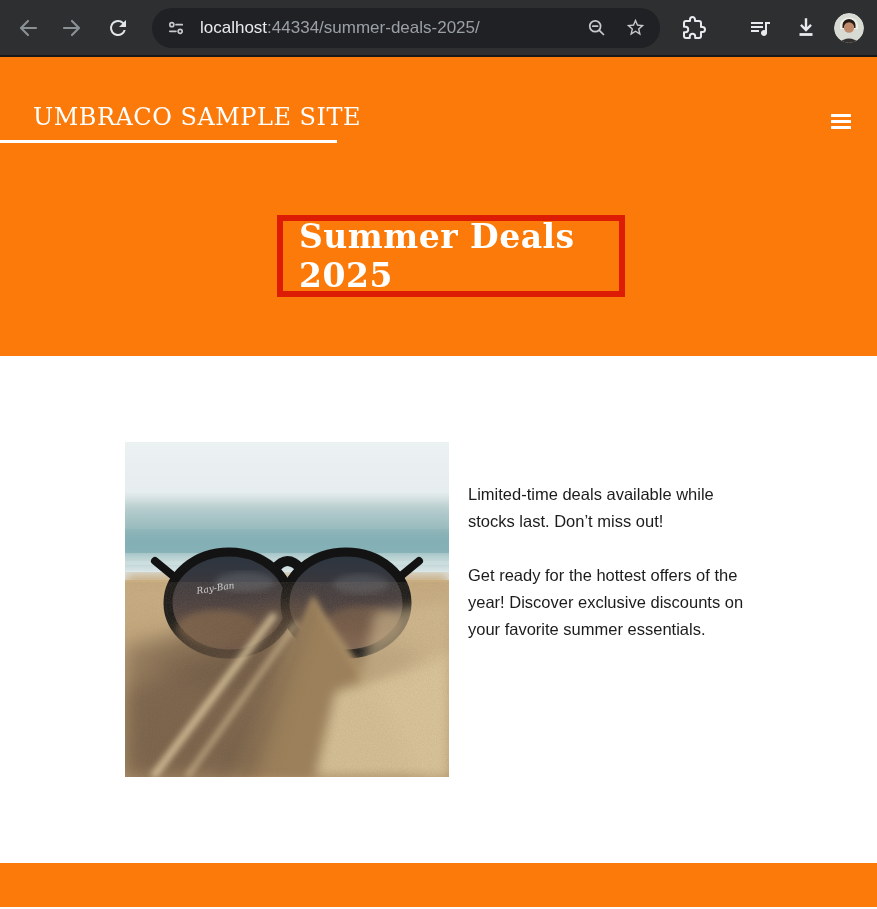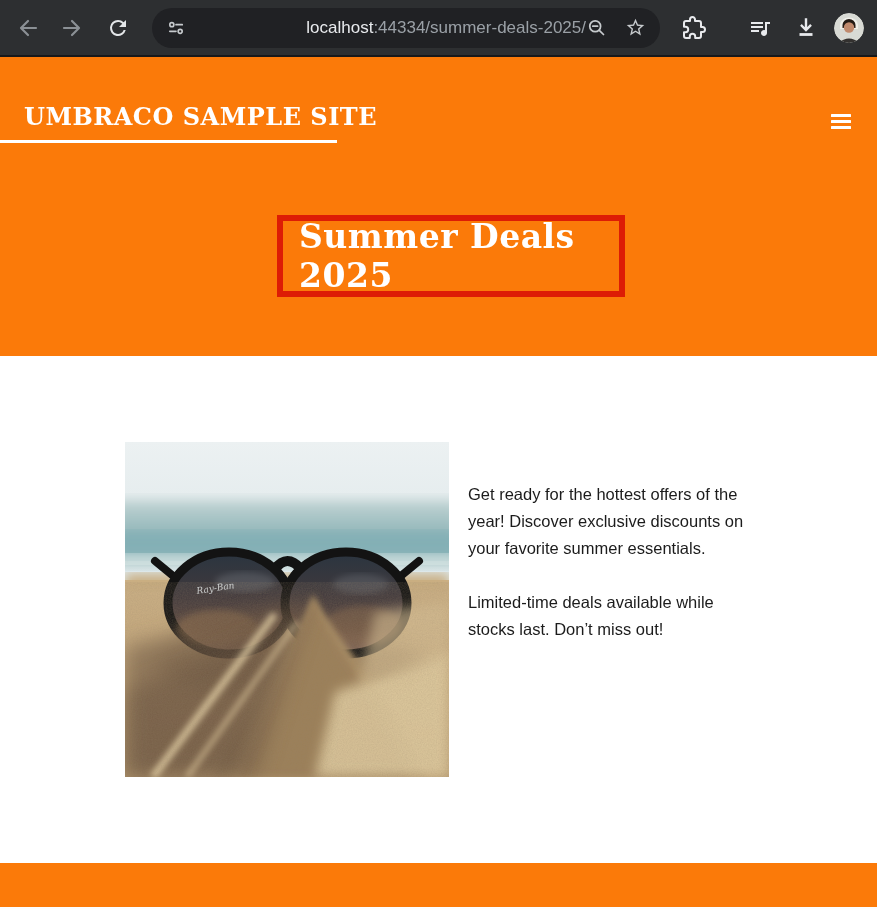--- a/index.html
+++ b/index.html
@@ -10,36 +10,36 @@
   .chrome{position:absolute;top:0;left:0;right:0;height:55px;
           background:var(--toolbar-bg,#2d2f31);border-bottom:2px solid #17181a;
           display:flex;align-items:center;padding-left:16px;box-sizing:content-box;}
   .chrome svg{display:block;}
   .nav-btn{width:24px;height:24px;flex:0 0 auto;cursor:pointer;}
   .btn-back{margin-right:20px;}
   .btn-forward{margin-right:22px;}
   .btn-reload{margin-right:22px;}
   .omnibox{width:508px;height:40px;border-radius:20px;background:var(--omnibox-bg,#202124);
            display:flex;align-items:center;padding:0 14px;box-sizing:border-box;flex:0 0 auto;}
-  .url{flex:1;margin-left:14px;font-size:17px;white-space:nowrap;overflow:hidden;text-align:right;}
+  .url{flex:1;margin-left:14px;font-size:17px;white-space:nowrap;overflow:hidden;}
   .url .host{color:#e8eaed;}
   .url .path{color:#9aa0a6;}
   .omni-icon{flex:0 0 auto;}
   .star-icon{margin-left:18px;}
   .ext-icon{margin-left:22px;}
   .media-icon{margin-left:42px;}
   .dl-icon{margin-left:22px;}
   .avatar{width:30px;height:30px;border-radius:50%;overflow:hidden;margin-left:16px;flex:0 0 auto;cursor:pointer;}
 
   
   .hero{position:absolute;top:57px;left:0;right:0;height:299px;
         background:var(--brand-orange,#fb7a09);}
   .site-logo{position:absolute;top:46px;left:0;width:337px;box-sizing:border-box;
-             padding:0 0 9px 24px;border-bottom:3px solid #fff;
-             font-family:"DejaVu Serif","Liberation Serif",serif;font-weight:700;
+             padding:0 0 9px 33px;border-bottom:3px solid #fff;
+             font-family:"DejaVu Serif","Liberation Serif",serif;font-weight:400;
              font-size:24px;line-height:28px;color:#fff;letter-spacing:.5px;
              white-space:nowrap;cursor:pointer;}
   .hamburger{position:absolute;top:57px;right:26px;width:20px;cursor:pointer;}
   .hamburger span{display:block;width:20px;height:3px;background:#fff;margin-bottom:3px;border-radius:.5px;}
   .hamburger span:last-child{margin-bottom:0;}
   .title-box{position:absolute;top:158px;left:277px;width:348px;height:82px;
              box-sizing:border-box;border:6px solid var(--title-red,#dd1c05);
              display:flex;align-items:center;justify-content:center;}
   .title-box h1{margin:16px;font-family:"DejaVu Serif","Liberation Serif",serif;
                 font-weight:700;font-size:33px;color:#fff;letter-spacing:.5px;}
@@ -213,21 +213,21 @@
         <path d="M62 335 L172 180" stroke="#e4cda0" stroke-width="5" opacity="0.7" filter="url(#b3)"></path>
 
         <path d="M210 250 L324 210 L324 335 L190 335 Z" fill="#e4d0a4" opacity="0.85" filter="url(#b6)"></path>
         <path d="M250 170 L324 160 L324 220 L235 240 Z" fill="#d9c298" opacity="0.6" filter="url(#b6)"></path>
 
         <rect x="0" y="140" width="324" height="195" filter="url(#grain)" opacity="0.5"></rect>
       </svg>
     </div>
 
     <div class="copy">
+      <p>Limited-time deals available while stocks last. Don’t miss out!</p>
       <p>Get ready for the hottest offers of the year! Discover exclusive discounts on your favorite summer essentials.</p>
-      <p>Limited-time deals available while stocks last. Don’t miss out!</p>
     </div>
   </div>
 
   <div class="footer"></div>
   <div class="bottom-strip"></div>
 
 </div>
 
 </body></html>

